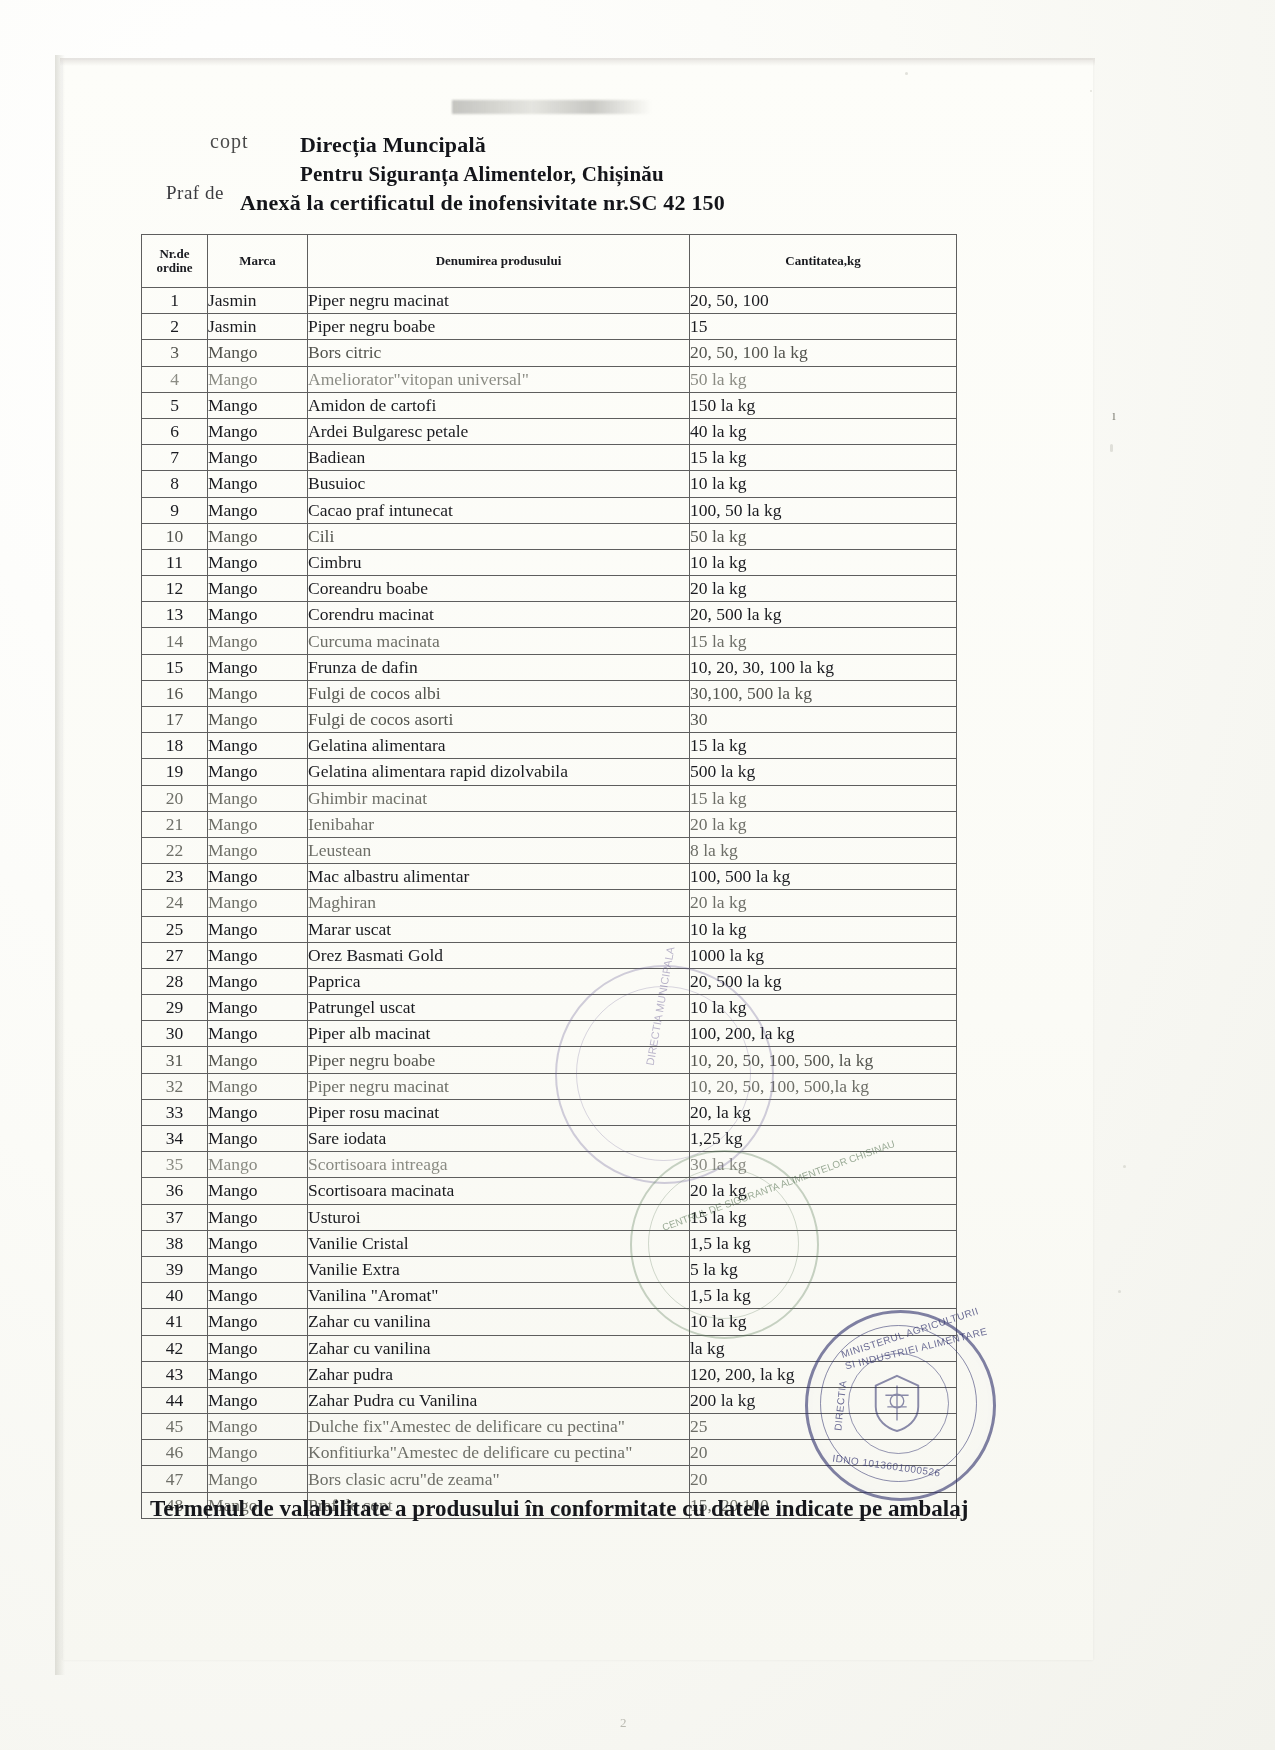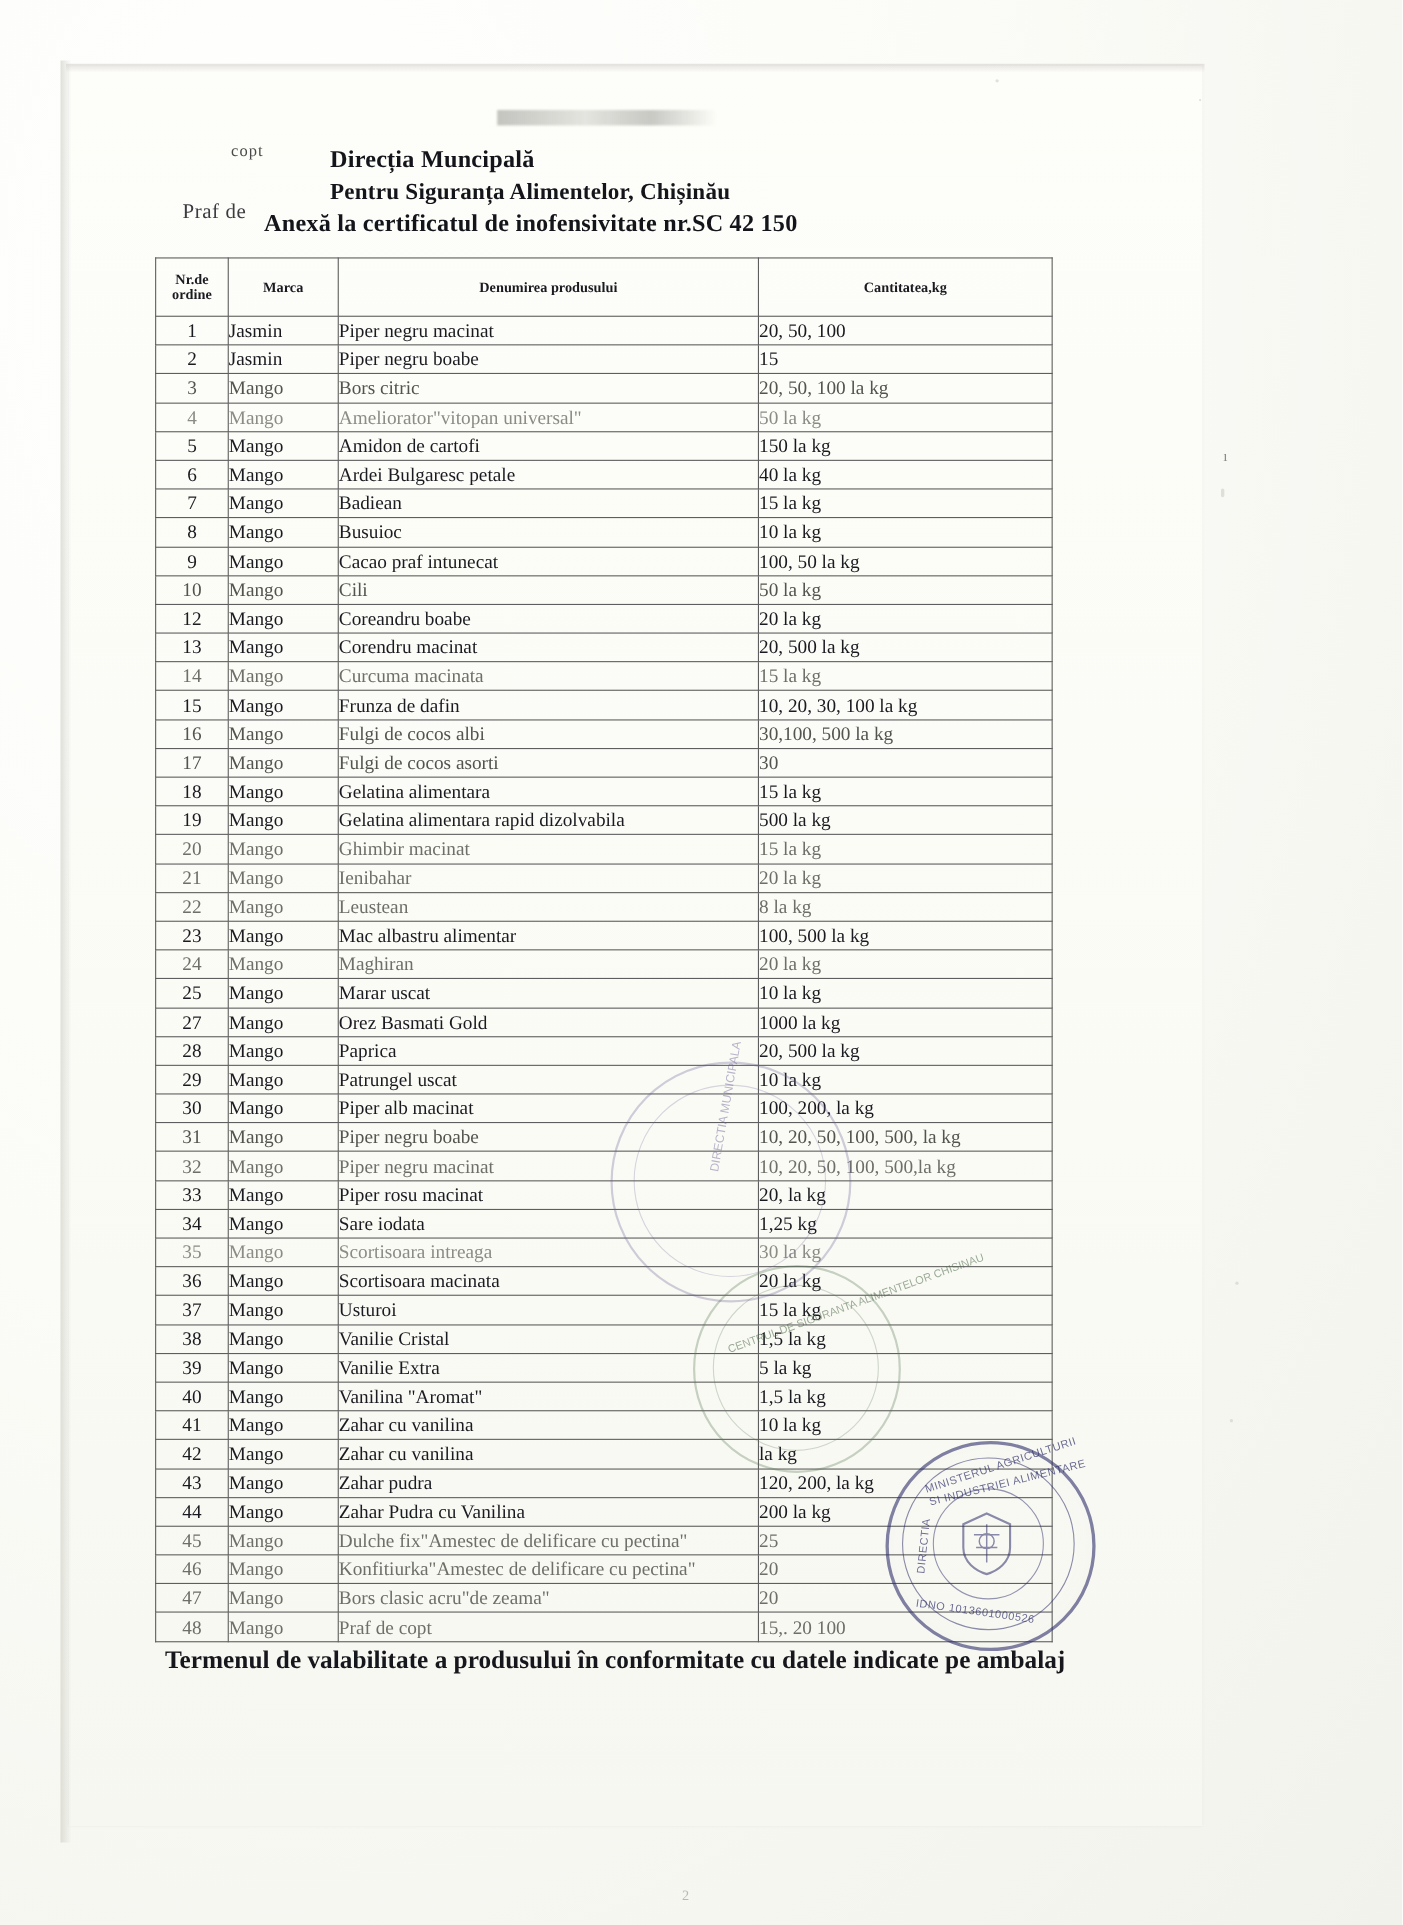--- a/index.html
+++ b/index.html
@@ -59,21 +59,21 @@
     color: #14151a;
     letter-spacing: .2px;
   }
   #hdr1 { left: 300px; top: 132px; width: 620px; font-size: 22px; }
   #hdr2 { left: 300px; top: 162px; width: 620px; font-size: 21px; }
   #hdr3 { left: 240px; top: 190px; width: 740px; font-size: 22px; }
 
   #copt-note {
     position: absolute;
     left: 210px; top: 130px;
-    font-size: 15px;
+    font-size: 20px;
     color: #4a4a4a;
     font-family: "Liberation Serif", serif;
     letter-spacing: 1px;
   }
   #praf-note {
     position: absolute;
     left: 166px; top: 182px;
     font-size: 19px;
     color: #3c3c40;
     letter-spacing: .5px;
@@ -331,20 +331,26 @@
           <td class="den ">Cacao praf intunecat</td>
           <td class="cant ">100, 50 la kg</td>
         </tr>
         <tr>
           <td class="nr fade3">10</td>
           <td class="marca fade3">Mango</td>
           <td class="den fade3">Cili</td>
           <td class="cant fade3">50 la kg</td>
         </tr>
         <tr>
+          <td class="nr ">11</td>
+          <td class="marca ">Mango</td>
+          <td class="den ">Cimbru</td>
+          <td class="cant ">10 la kg</td>
+        </tr>
+        <tr>
           <td class="nr ">12</td>
           <td class="marca ">Mango</td>
           <td class="den ">Coreandru boabe</td>
           <td class="cant ">20 la kg</td>
         </tr>
         <tr>
           <td class="nr ">13</td>
           <td class="marca ">Mango</td>
           <td class="den ">Corendru macinat</td>
           <td class="cant ">20, 500 la kg</td>

